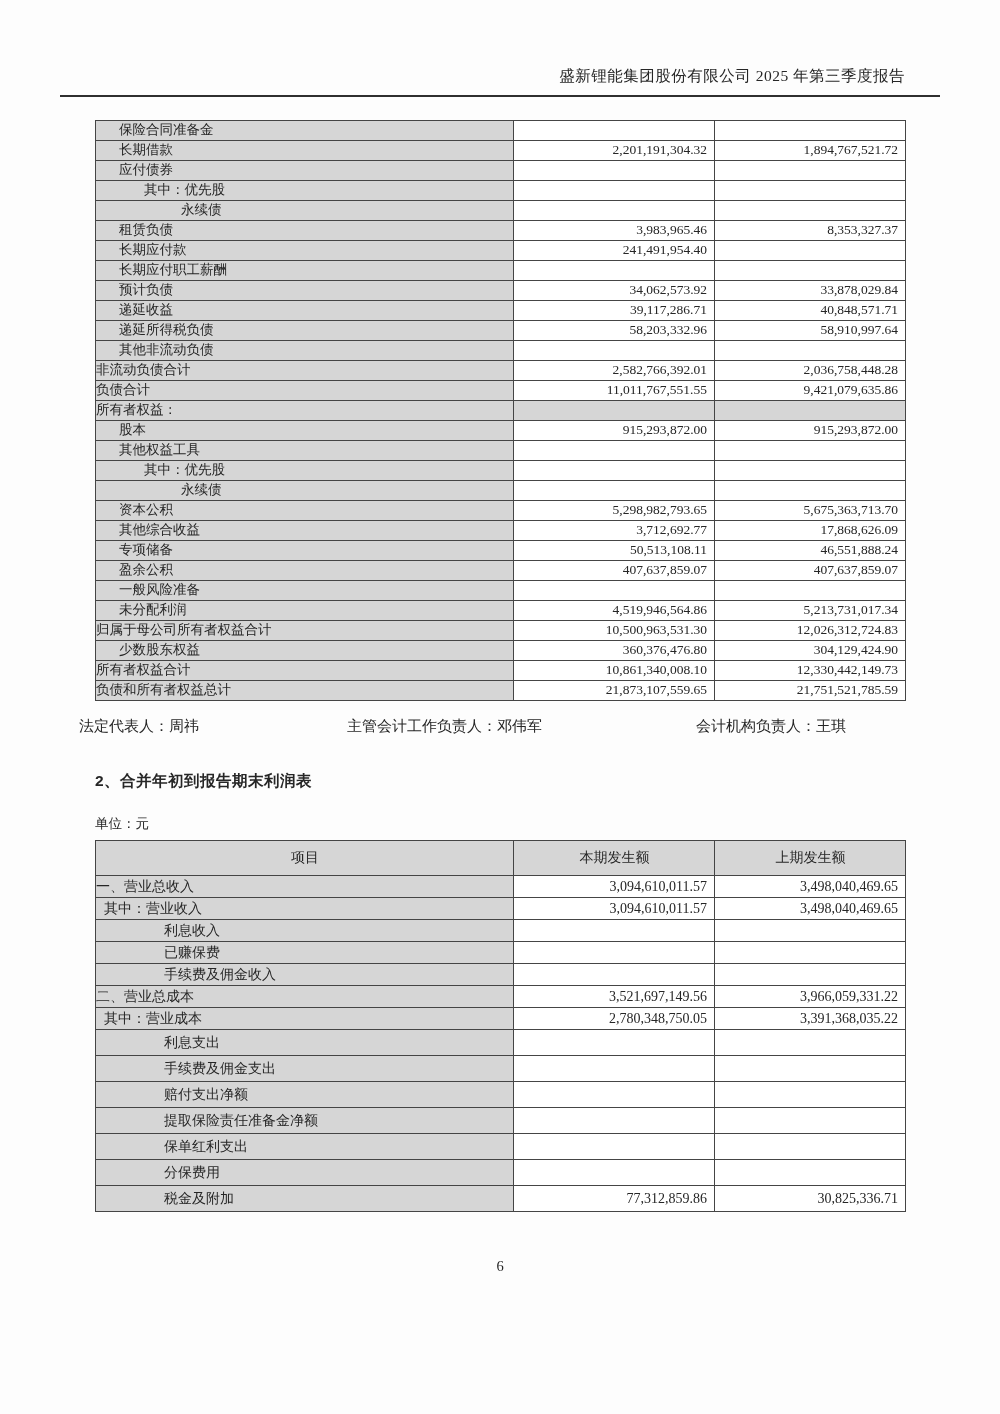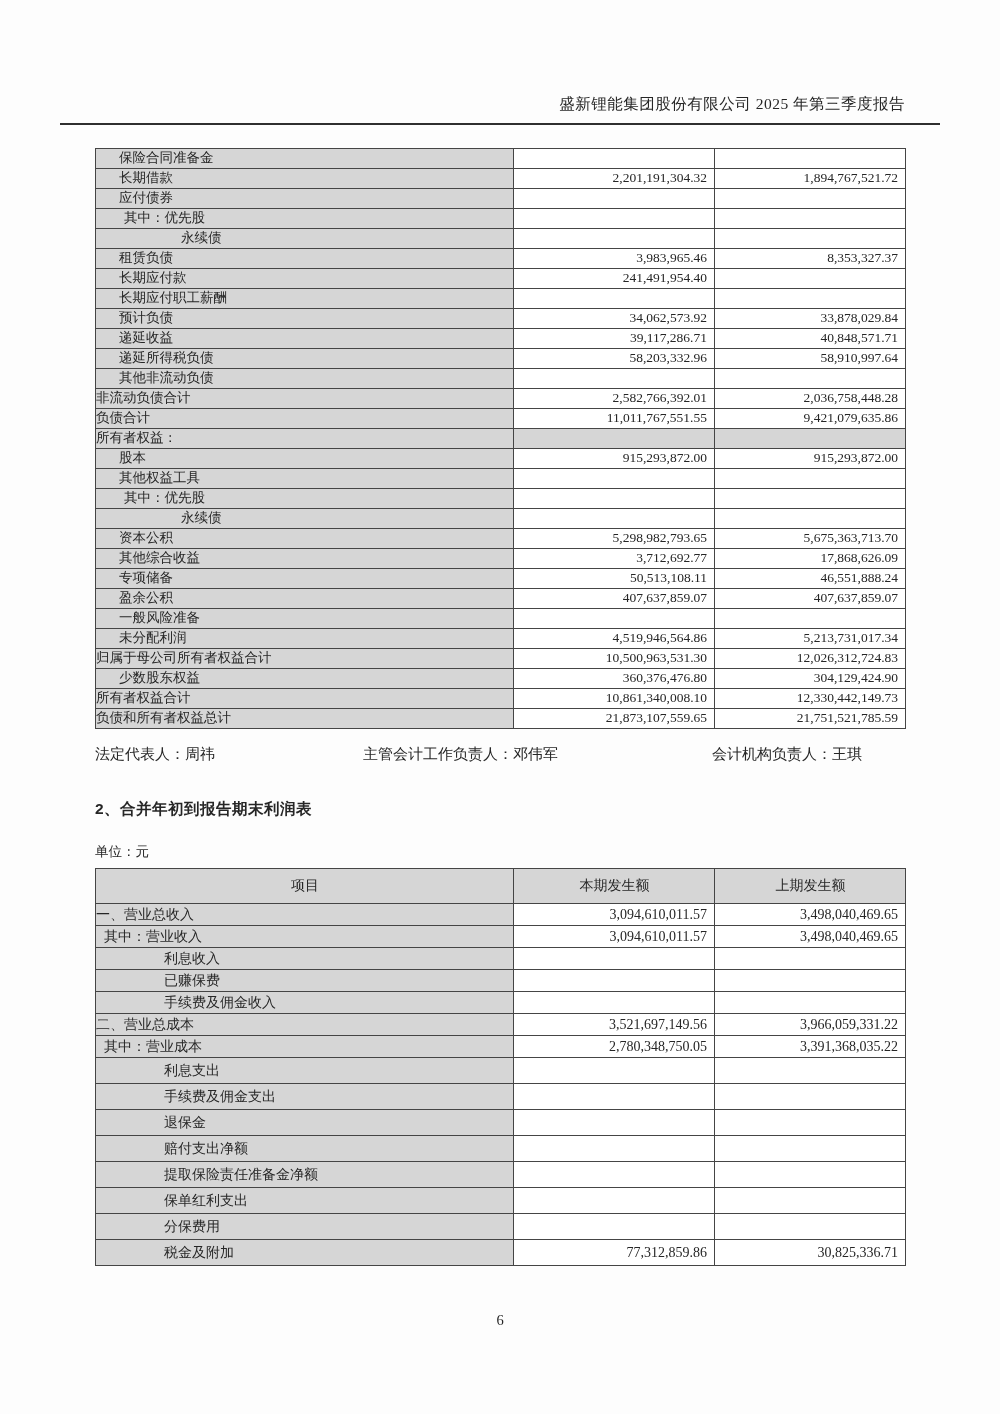--- a/index.html
+++ b/index.html
@@ -16,21 +16,20 @@
     color:var(--ink);
     font-family:"Liberation Serif","DejaVu Serif",serif;
   }
   .content{margin:0 60px;padding-top:66px;}
   .header-title{
     text-align:right;
     font-size:15.5px;
     letter-spacing:.5px;
     padding-right:35px;
     margin-bottom:8px;
-    margin-top:28px;
   }
   .header-rule{border-top:2px solid #2f2f2f;height:0;}
   table.fin-table{
     border-collapse:collapse;
     table-layout:fixed;
     width:810px;
     margin-left:35px;
     background:#fde047;
   }
   table.balance{margin-top:23px;}
@@ -44,36 +43,36 @@
     overflow:hidden;white-space:nowrap;
     padding:0 7px 0 8px;
     font-weight:normal;
   }
   .balance td{height:20px;}
   .fin-table td.label{background:var(--shade);text-align:left;}
   .fin-table td.num{background:#fff;text-align:right;}
   .fin-table tr.shaded td.num{background:var(--shade);}
   td.ind0{padding-left:0;}
   td.ind1{padding-left:23px;}
-  td.ind2{padding-left:28px;}
+  td.ind2{padding-left:48px;}
   td.ind3{padding-left:85px;}
   table.income{margin-top:7px;}
   .income th{
     background:var(--shade);
     text-align:center;
     height:35px;
     font-size:14px;
   }
   .income td{height:22px;font-size:14px;}
   .income tr.tall td{height:26px;}
   .income td.ind1{padding-left:8px;}
   .income td.ind2{padding-left:68px;}
   .signatures{
     position:relative;
-    margin-left:35px;
+    margin-left:19px;
     width:810px;
     height:20px;
     margin-top:16px;
     font-size:15px;
   }
   .signatures span{position:absolute;top:0;white-space:nowrap;}
   .sig-1{left:0;}
   .sig-2{left:268px;}
   .sig-3{left:617px;}
   .section-heading{
@@ -322,25 +321,20 @@
           <td class="label ind2">利息支出</td>
           <td class="num"></td>
           <td class="num"></td>
         </tr>
         <tr class="tall">
           <td class="label ind2">手续费及佣金支出</td>
           <td class="num"></td>
           <td class="num"></td>
         </tr>
         <tr class="tall">
-          <td class="label ind2">退保金</td>
-          <td class="num"></td>
-          <td class="num"></td>
-        </tr>
-        <tr class="tall">
           <td class="label ind2">赔付支出净额</td>
           <td class="num"></td>
           <td class="num"></td>
         </tr>
         <tr class="tall">
           <td class="label ind2">提取保险责任准备金净额</td>
           <td class="num"></td>
           <td class="num"></td>
         </tr>
         <tr class="tall">

